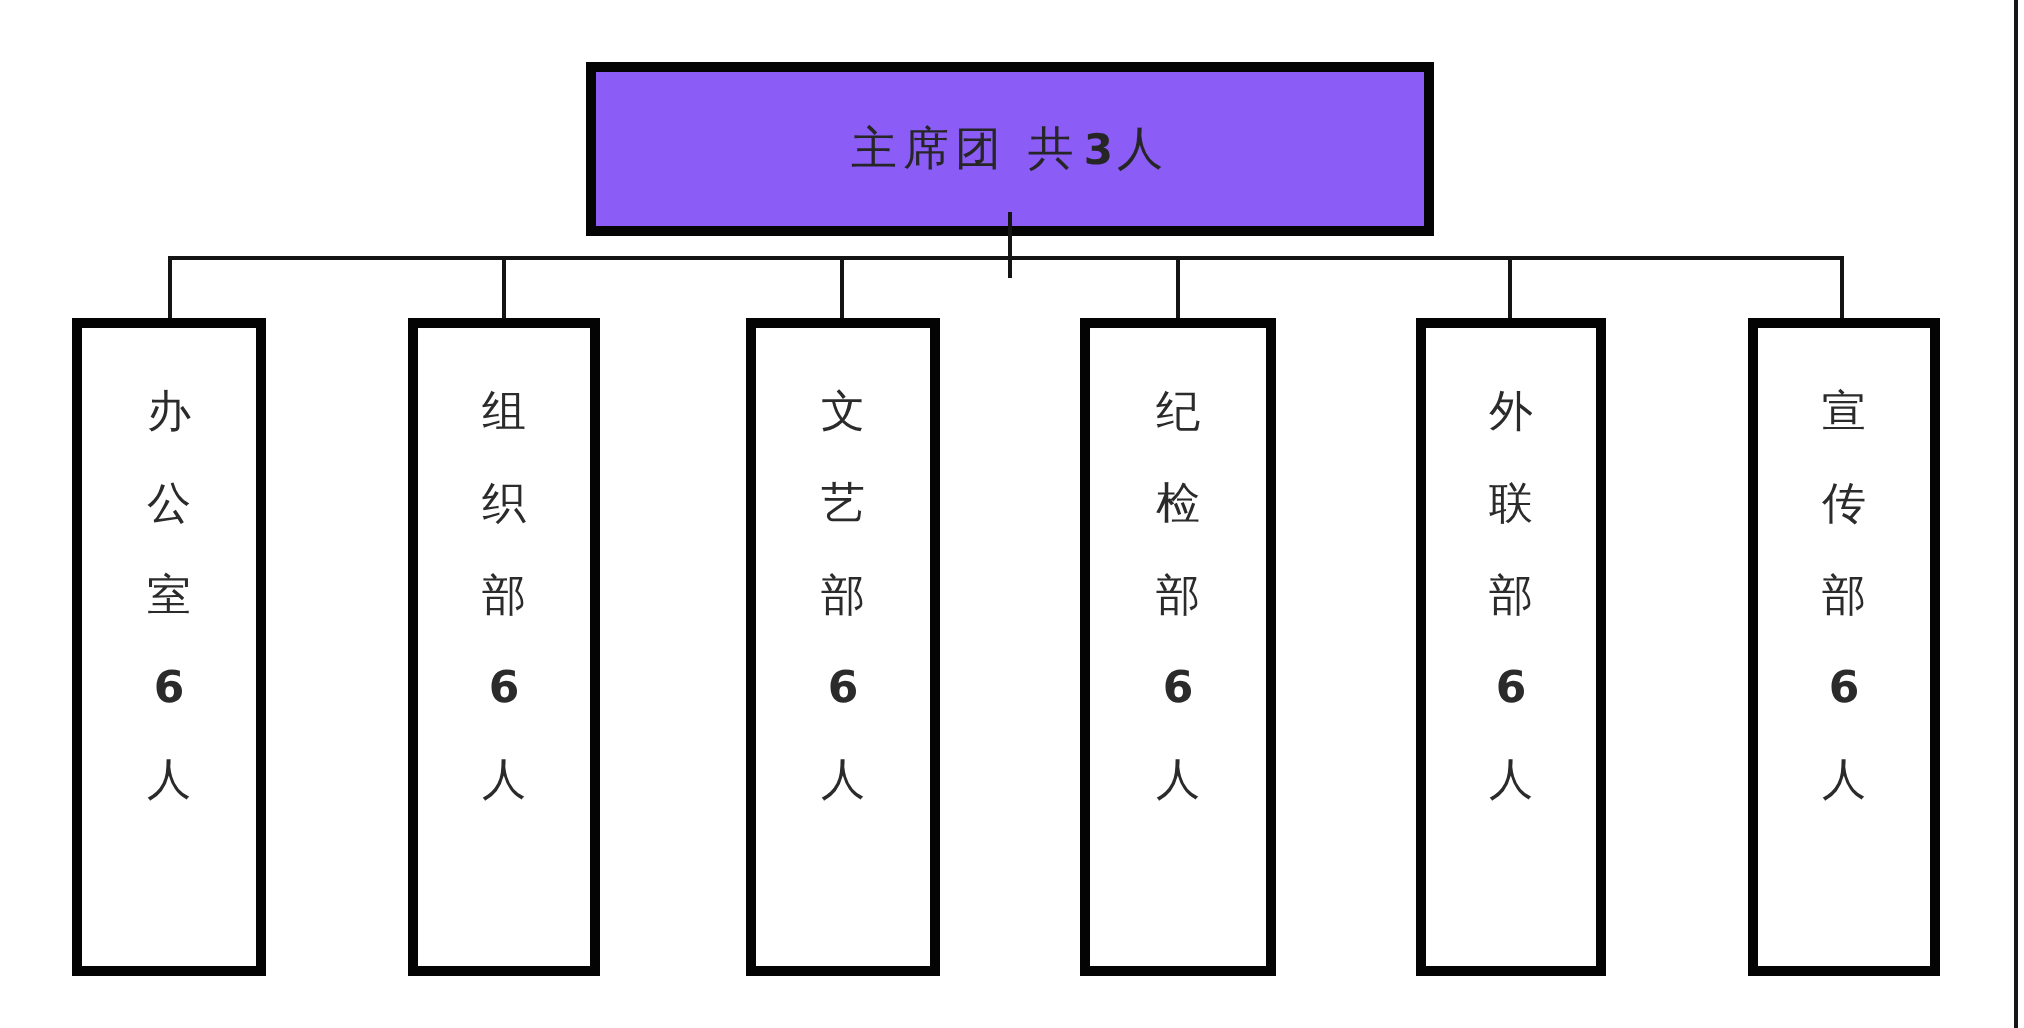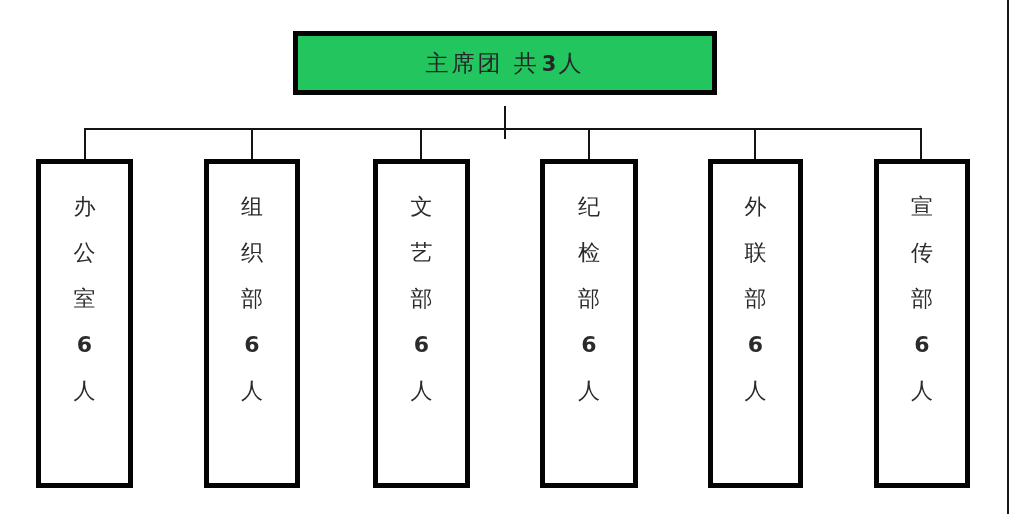--- a/index.html
+++ b/index.html
@@ -14,23 +14,23 @@
   }
   .right-line {
     position: absolute;
     top: 0; right: 3px;
     width: 2px; height: 514px;
     background: #161616;
   }
   .root-box {
     position: absolute;
     left: 293px; top: 31px;
-    width: 424px; height: 64px;
+    width: 424px; height: 87px;
     border: 5px solid #040404;
-    background: #22c55e;
+    background: #8b5cf6;
     display: flex;
     align-items: center;
     justify-content: center;
   }
   .root-text {
     font-size: 23px;
     color: #262626;
     letter-spacing: 3px;
     white-space: nowrap;
   }

